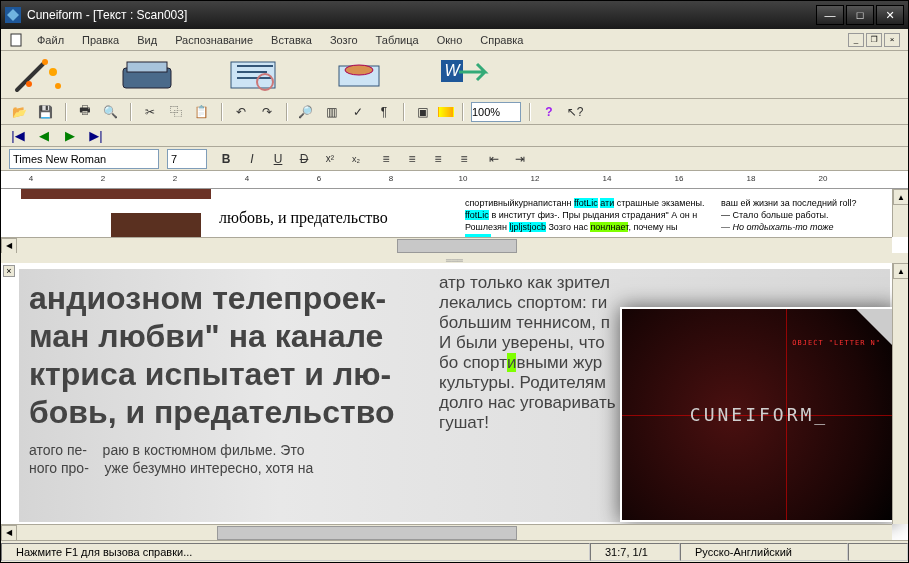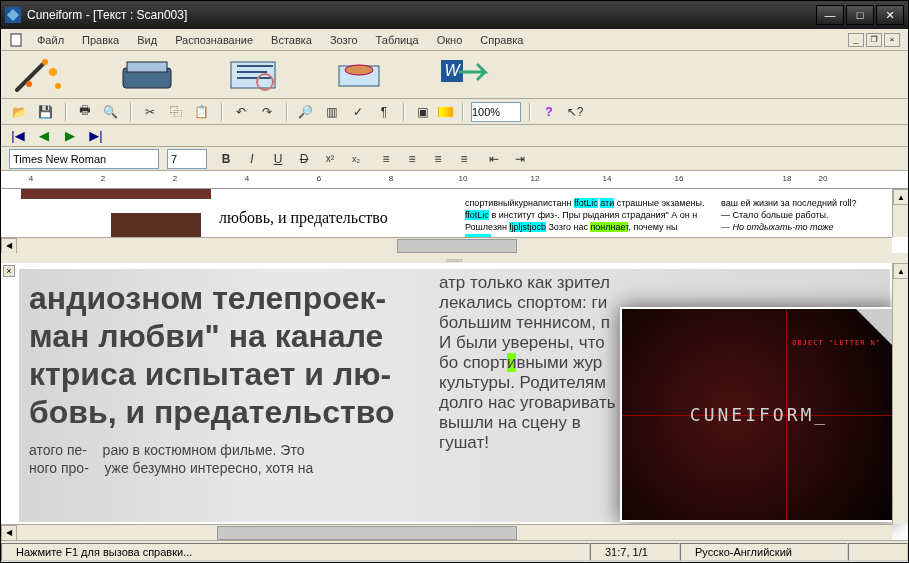--- a/index.html
+++ b/index.html
@@ -188,21 +188,21 @@
         <span class="ruler-mark" style="left: 0px;">4</span>
         <span class="ruler-mark" style="left: 72px;">2</span>
         <span class="ruler-mark" style="left: 144px;">2</span>
         <span class="ruler-mark" style="left: 216px;">4</span>
         <span class="ruler-mark" style="left: 288px;">6</span>
         <span class="ruler-mark" style="left: 360px;">8</span>
         <span class="ruler-mark" style="left: 432px;">10</span>
         <span class="ruler-mark" style="left: 504px;">12</span>
         <span class="ruler-mark" style="left: 576px;">14</span>
         <span class="ruler-mark" style="left: 648px;">16</span>
-        <span class="ruler-mark" style="left: 720px; margin-left: 36px;">18</span>
+        <span class="ruler-mark" style="left: 720px;">18</span>
         <span class="ruler-mark" style="left: 792px;">20</span>
       </div>
   </div>
 
   <div class="content">
 
     <div class="top-pane">
       <div style="position:absolute; left:20px; top:0; width:190px; height:10px; background:#6b3226"></div>
       <div style="position:absolute; left:110px; top:24px; width:90px; height:30px; background:#5a3020"></div>
       <div style="position:absolute; left:218px; top:20px; font-size:16px; font-family:Georgia,serif">любовь, и предательство</div>
@@ -245,21 +245,20 @@
         </div>
 
         <div style="position:absolute; left:420px; top:4px; font-size:17px; line-height:20px; filter:blur(0.3px)" id="right-col">
             <div>атр только как зрител</div>
             <div>лекались спортом: ги</div>
             <div>большим теннисом, п</div>
             <div>И были уверены, что</div>
             <div>бо спорт<span style="background: rgb(127, 255, 0);">и</span>вными жур</div>
             <div>культуры. Родителям</div>
             <div>долго нас уговаривать</div>
-            <div>вышли на сцену в</div>
             <div>гушат!</div>
           </div>
       </div>
 
       <div class="overlay-img">
         <div class="overlay-fold"></div>
         <div class="overlay-small">OBJECT "LETTER N"</div>
         <div class="overlay-text">CUNEIFORM_</div>
       </div>
 

